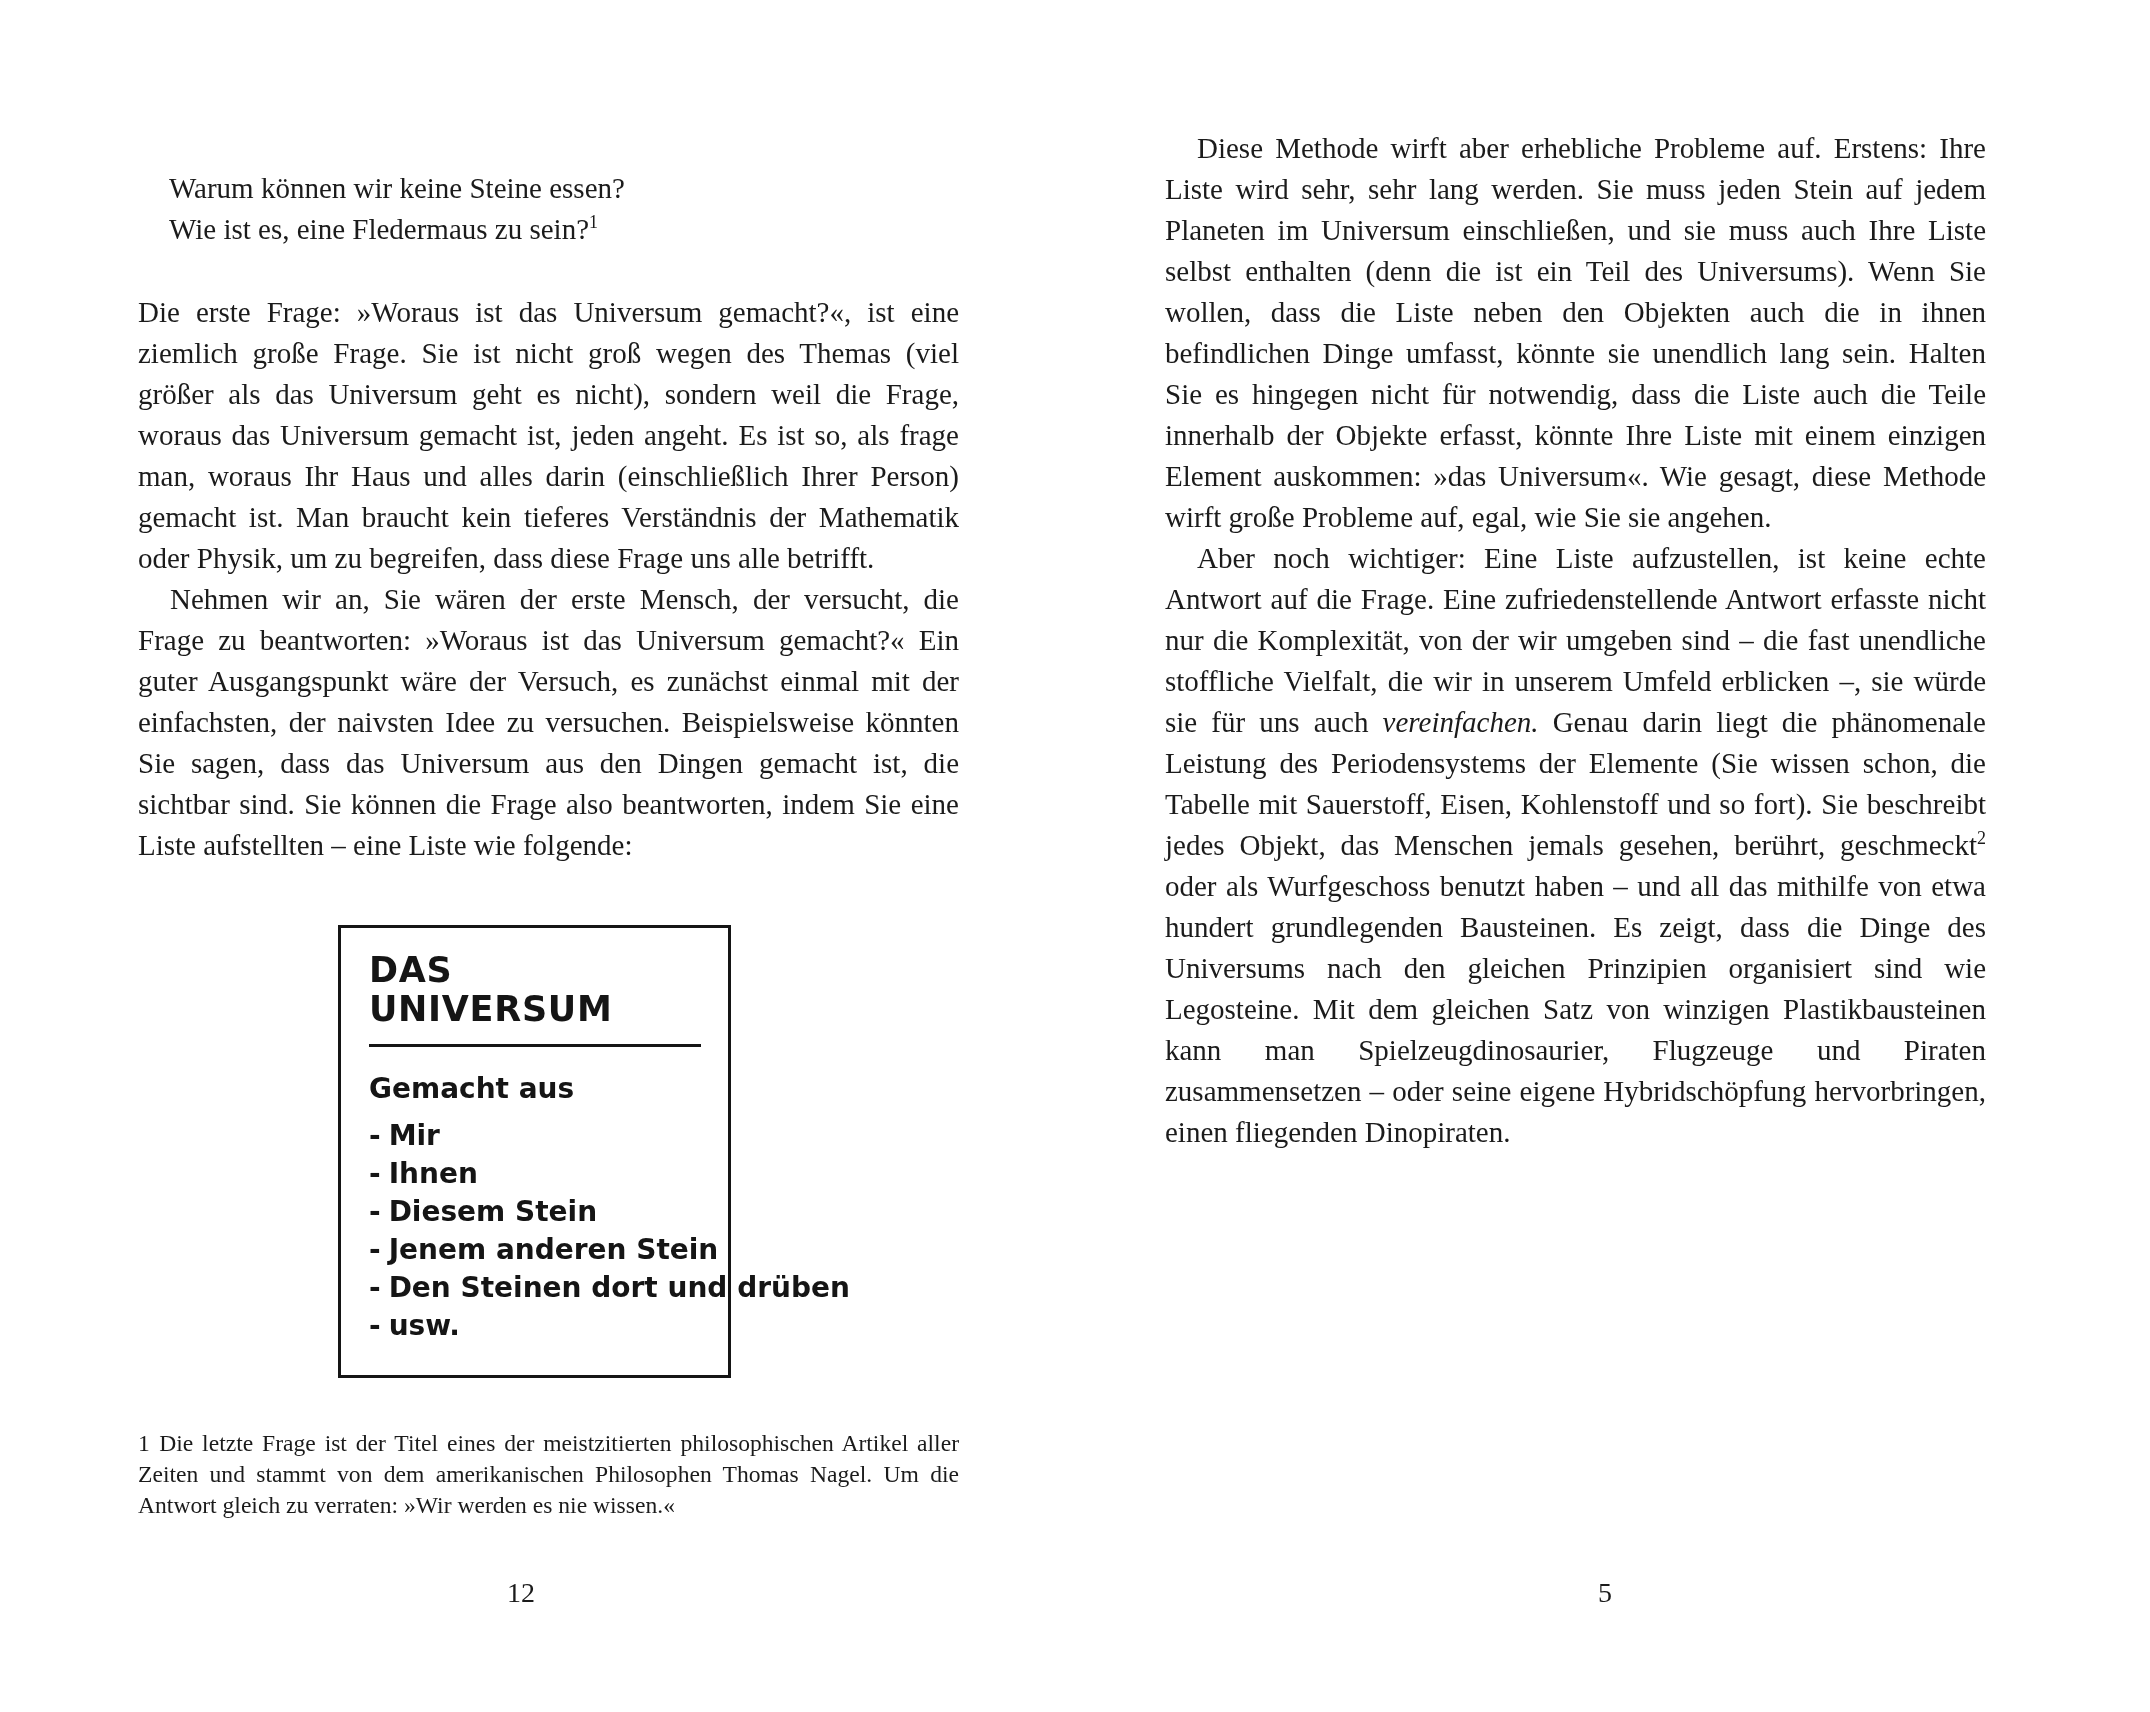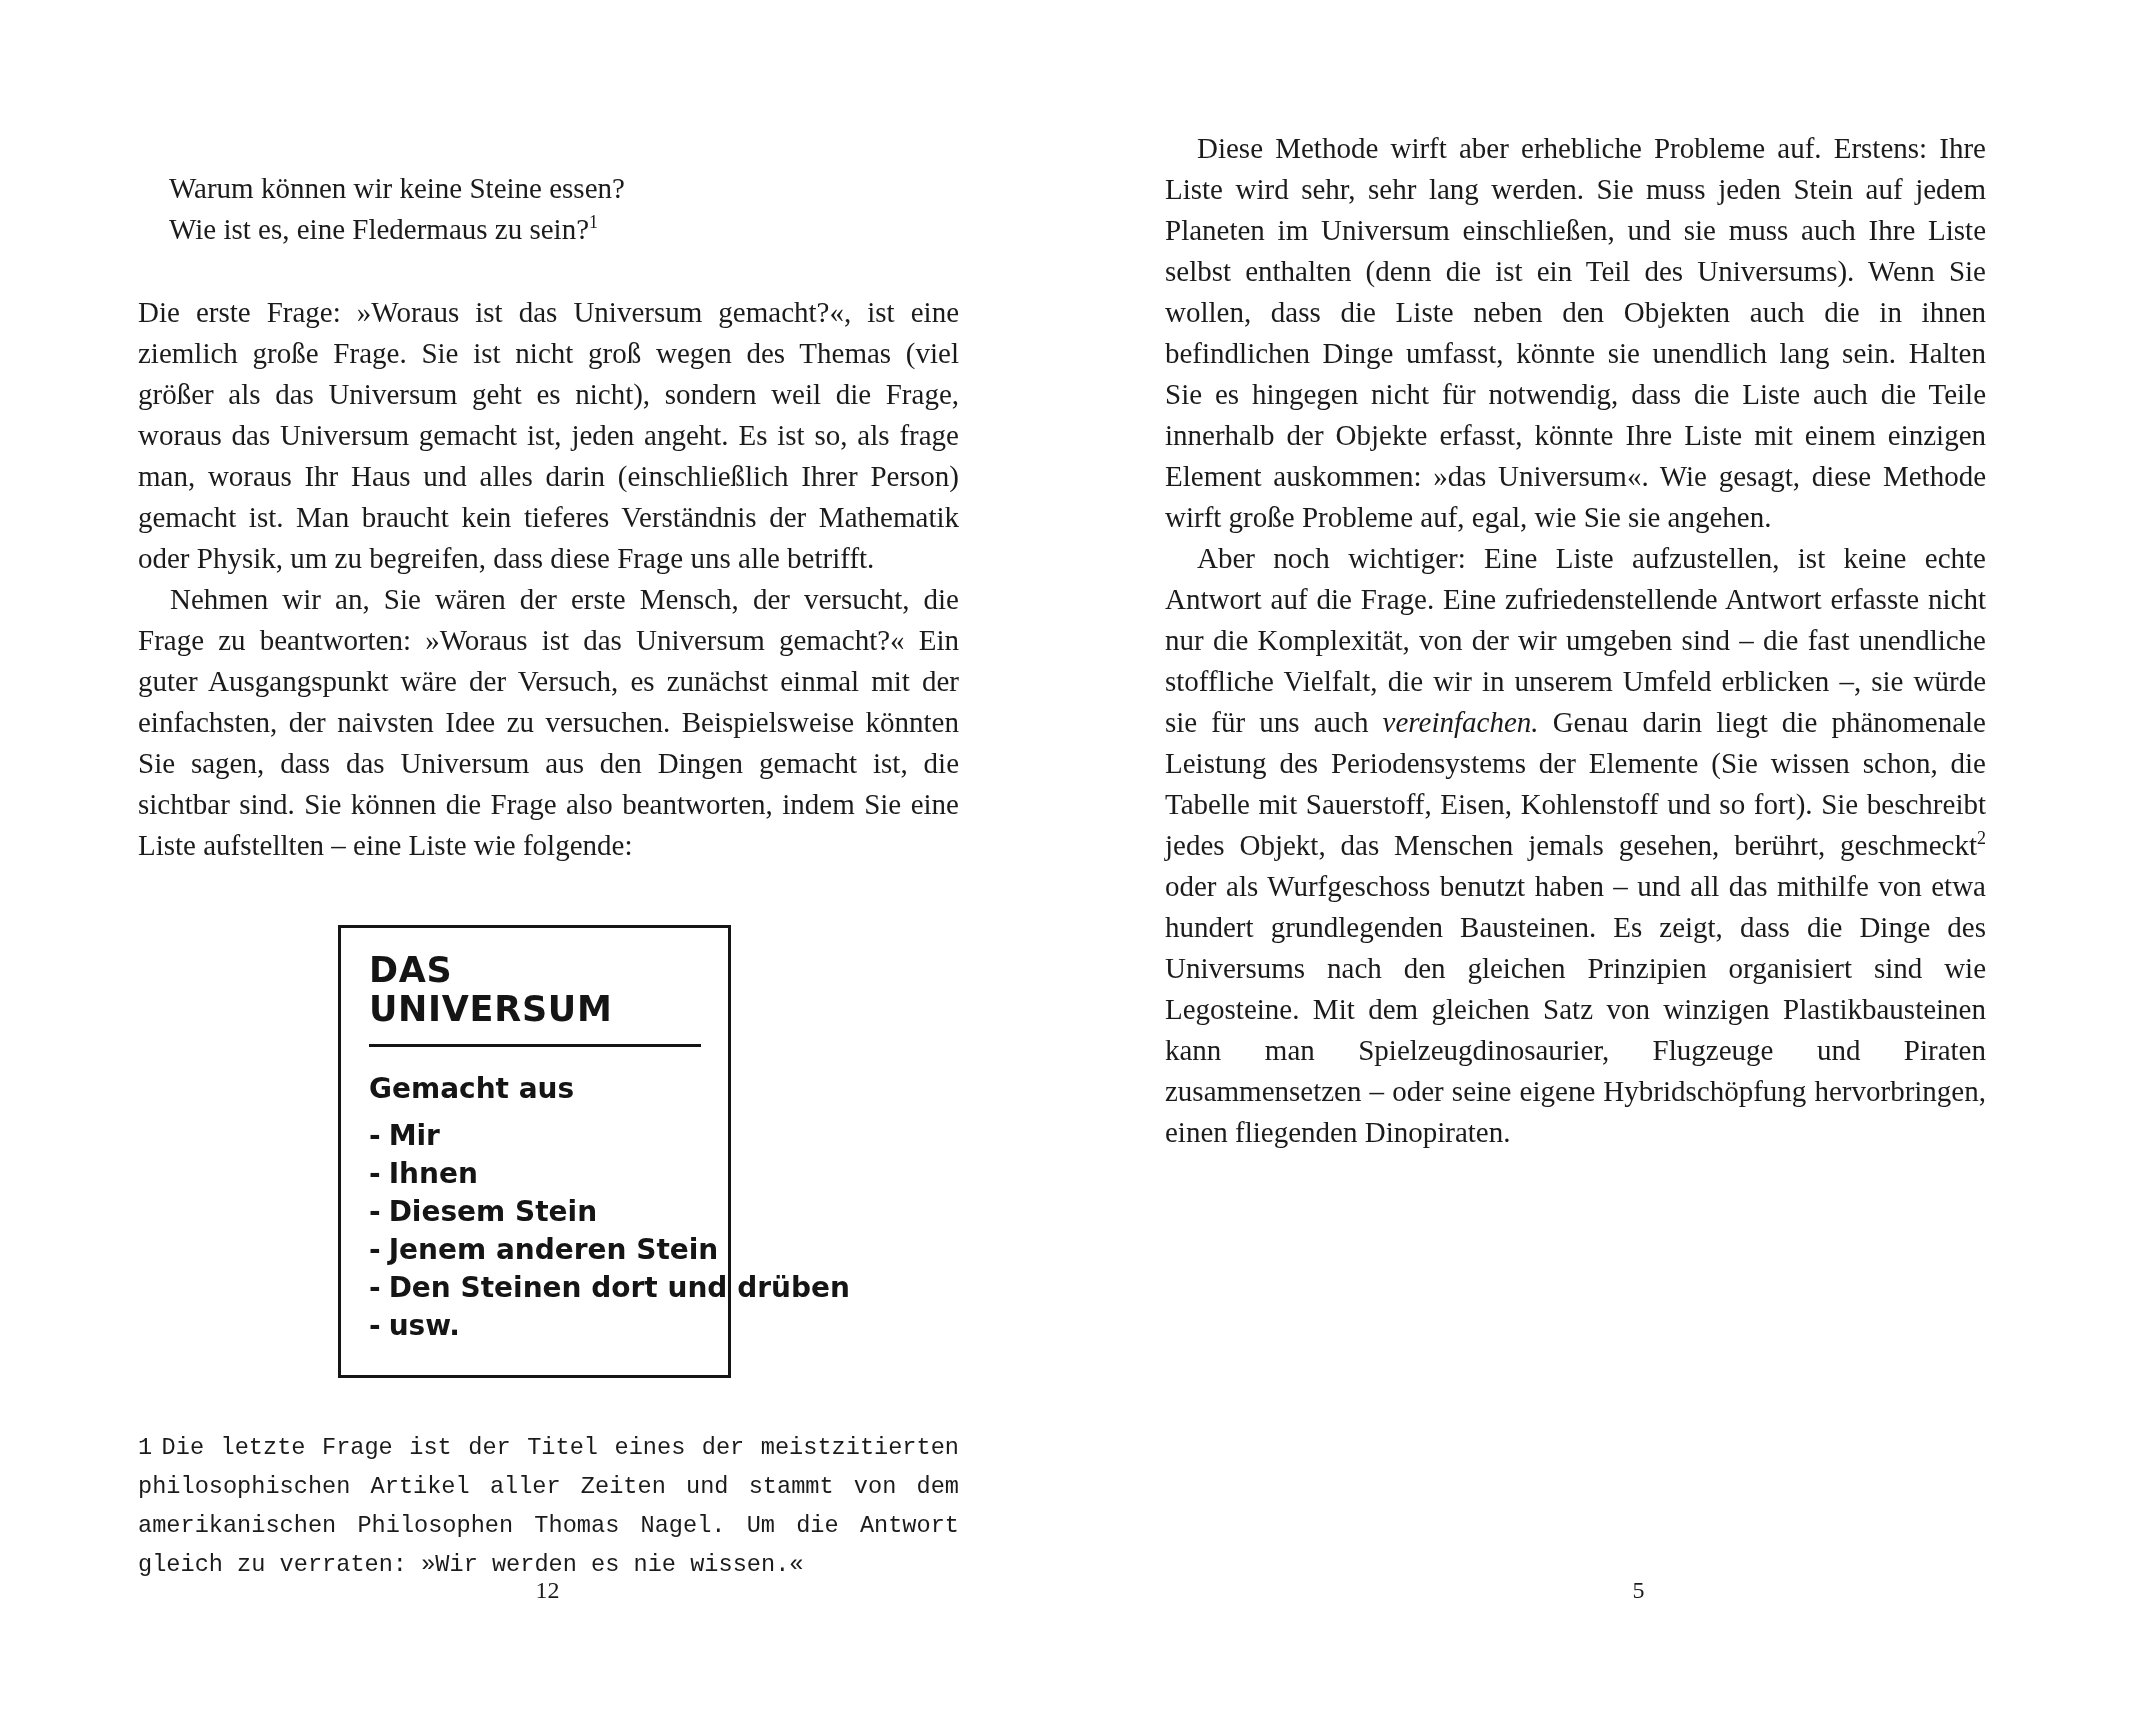--- a/index.html
+++ b/index.html
@@ -82,36 +82,35 @@
     font-weight: 700;
     line-height: 38px;
     white-space: nowrap;
   }
   .universe-box .box-item .marker { margin-right: 8px; }
 
   .footnote {
     position: absolute;
     width: 821px;
     font-size: 23.6px;
-    line-height: 39px;
+    line-height: 31px;
     text-align: justify;
     hyphens: auto;
-    font-family: Liberation Mono, monospace;
     -webkit-hyphens: auto;
   }
   .footnote-left  { left: 138px;  top: 1428px; }
   .footnote-right { left: 1227px; top: 1463px; }
   .footnote .fn-num { margin-right: 9.4px; }
 
   .page-number {
     position: absolute;
     top: 1577px;
     width: 81px;
-    text-align: center;
-    font-size: 24px;
+    text-align: left;
+    font-size: 28px;
   }
   .page-number-left  { left: 507px; }
   .page-number-right { left: 1598px; }
 </style>
 </head>
 <body>
 
 <div class="spread">
 
   <div class="col col-left">

